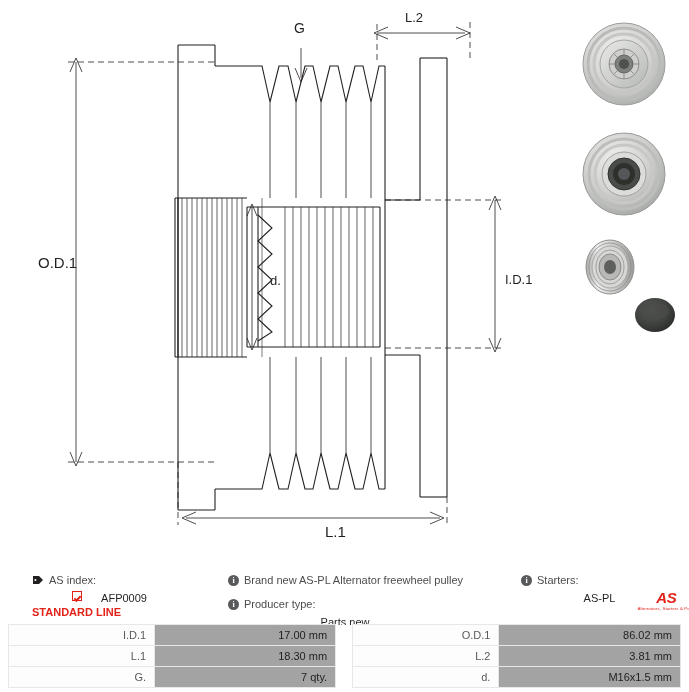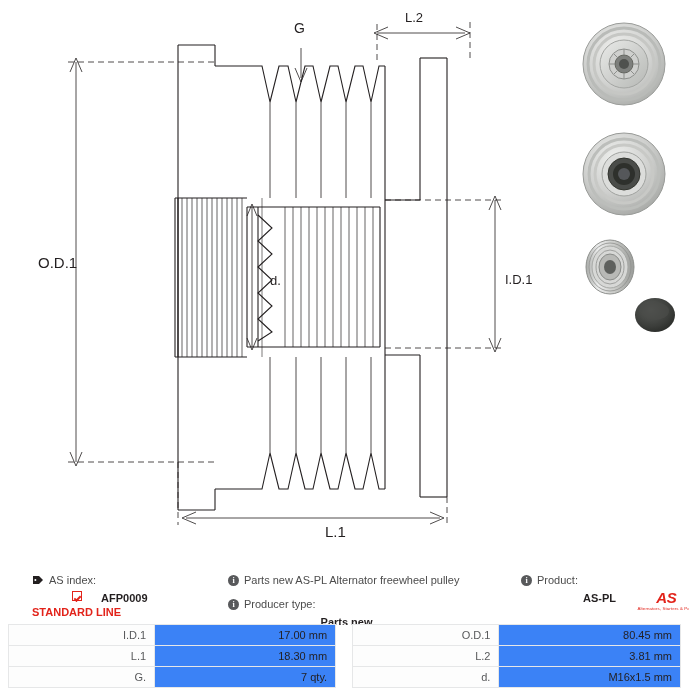--- a/index.html
+++ b/index.html
@@ -58,21 +58,21 @@
   .info-cell {
     display: flex;
     align-items: center;
     gap: 5px;
     white-space: nowrap;
   }
   .c1 { position:absolute; left: 16px; }
   .c2 { position:absolute; left: 212px; }
   .c3 { position:absolute; left: 505px; }
   .lbl { color: #4c4c4c; }
-  .val { font-weight: bold; color: #231f20; margin-top: 36px; }
+  .val { font-weight: normal; color: #231f20; margin-top: 36px; }
   .tag-icon {
     display:inline-block;
     width: 12px; height: 10px;
     color: #231f20;
   }
   .info-i {
     display: inline-flex;
     align-items: center; justify-content: center;
     width: 11px; height: 11px;
     border-radius: 50%;
@@ -144,21 +144,21 @@
   #spec td.k {
     text-align: right;
     color: #58595b;
     width: 150px;
     background: #fdfdfd;
   }
   #spec td.v {
     text-align: right;
     color: #231f20;
     width: 186px;
-    background: #3b82f6;
+    background: #a3a3a3;
   }
   #spec td.gap { border: none; width: 1px; background: #fff; }
 
   
   .dim-text {
     font-family: "Liberation Sans", sans-serif;
     fill: #231f20;
   }
 </style>
 </head>
@@ -395,26 +395,26 @@
             <path d="M1,1 L7,1 L11,5 L7,9 L1,9 Z" fill="#231f20"></path>
             <circle cx="3.4" cy="5" r="1" fill="#ffffff"></circle>
           </svg>
         </span>
         <span class="lbl">AS index:</span>
         <span class="val">AFP0009</span>
       </div>
 
       <div class="info-cell c2">
         <span class="info-i">i</span>
-        <span class="lbl">Parts new AS-PL Alternator freewheel pulley</span>
+        <span class="lbl">Brand new AS-PL Alternator freewheel pulley</span>
       </div>
 
       <div class="info-cell c3">
         <span class="info-i">i</span>
-        <span class="lbl">Product:</span>
+        <span class="lbl">Starters:</span>
         <span class="val">AS-PL</span>
       </div>
     </div>
 
     <div class="info-row">
       <div class="c1 std-line">
         <span class="chk"></span>
         <span>STANDARD LINE</span>
       </div>
 
@@ -431,21 +431,21 @@
     </div>
   </div>
 
   <table id="spec">
     <tbody>
       <tr>
         <td class="k">I.D.1</td>
         <td class="v">17.00 mm</td>
         <td class="gap"></td>
         <td class="k">O.D.1</td>
-        <td class="v">80.45 mm</td>
+        <td class="v">86.02 mm</td>
       </tr>
       <tr>
         <td class="k">L.1</td>
         <td class="v">18.30 mm</td>
         <td class="gap"></td>
         <td class="k">L.2</td>
         <td class="v">3.81 mm</td>
       </tr>
       <tr>
         <td class="k">G.</td>

